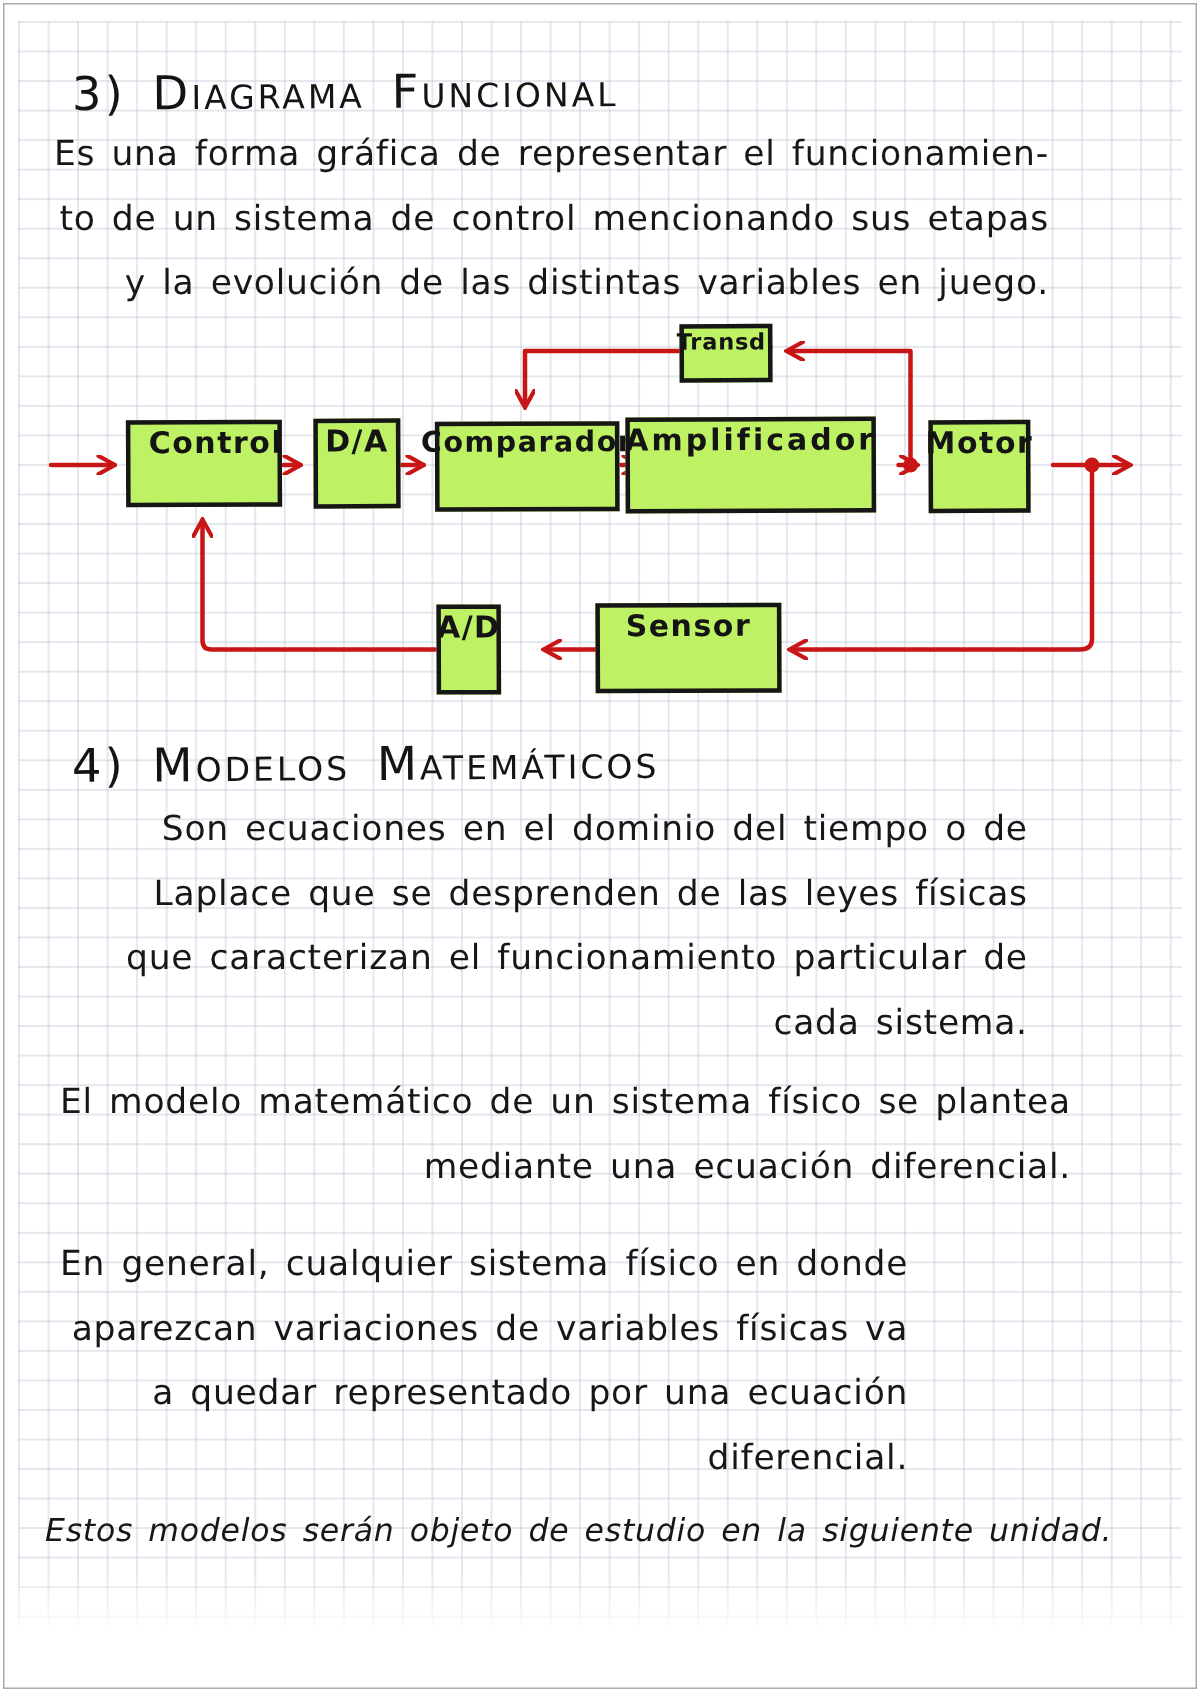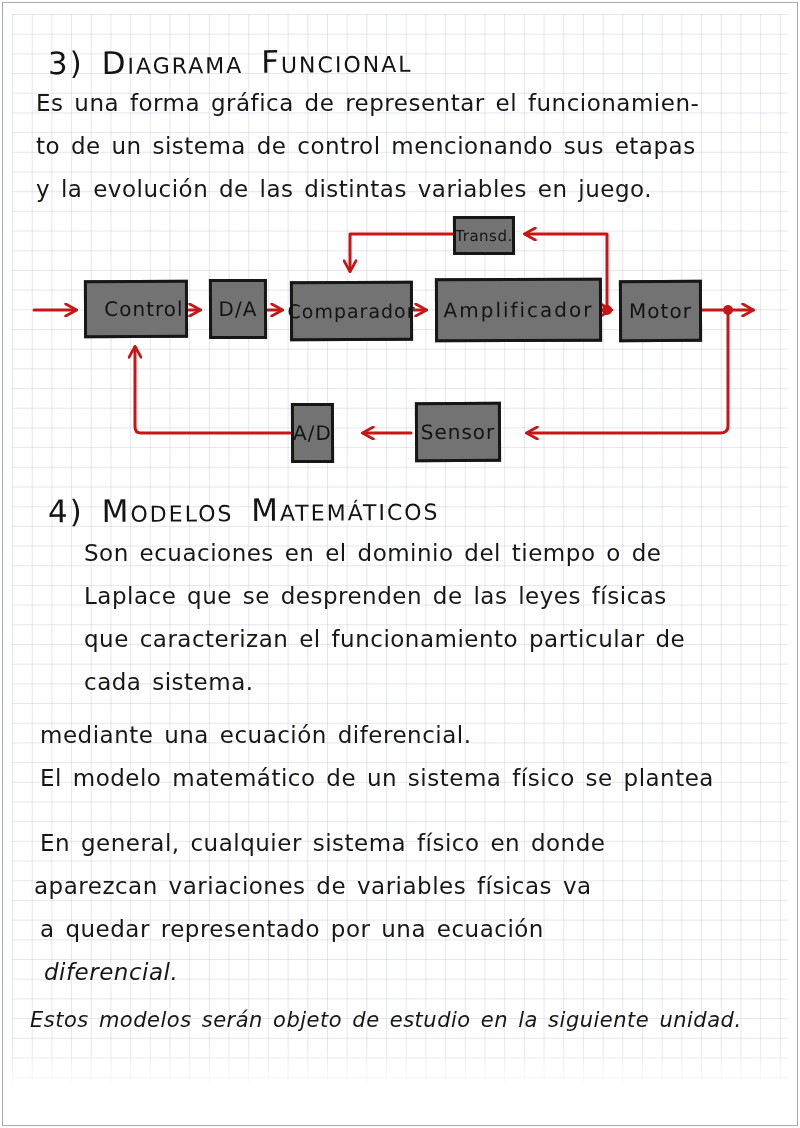--- a/index.html
+++ b/index.html
@@ -15,46 +15,46 @@
     position: absolute; left: 12px; right: 12px; top: 14px; bottom: 44px;
     background-image:
       linear-gradient(to right, rgba(187,192,210,0.38) 1px, transparent 1px),
       linear-gradient(to bottom, rgba(187,192,210,0.38) 1px, transparent 1px);
     background-size: 19.7px 19.7px;
   }
   .grid-fade-bottom {
     position: absolute; left: 0; right: 0; bottom: 30px; height: 50px;
     background: linear-gradient(to bottom, rgba(255,255,255,0), #ffffff 85%);
   }
-  .hw { letter-spacing: 0.5px; word-spacing: 3px; }
+  .hw { letter-spacing: 0.5px; word-spacing: 3px; text-align: right; }
   .heading {
     position: absolute; font-size: 31px; font-variant: small-caps;
     letter-spacing: 2px; word-spacing: 6px; color: #141414;
     transform: rotate(-0.4deg);
   }
   .para { position: absolute; font-size: 23px; line-height: 43px; color: #171717; }
   .para div { white-space: nowrap; }
   .last-line { font-size: 21px; line-height: 40px; }
 
   .diagram { position: absolute; left: 0; top: 208px; width: 800px; height: 266px; }
   .diagram svg { position: absolute; left: 0; top: 0; }
   .block {
-    position: absolute; background: #737373; border: 3px solid #161616;
-    display: flex; align-items: center; justify-content: center;
+    position: absolute; background: #bef264; border: 3px solid #161616;
+    display: flex; justify-content: center;
     font-size: 20px; color: #141414; box-sizing: border-box;
-    letter-spacing: 1px; z-index: 5; transform: rotate(-0.2deg);
+    letter-spacing: 1px; z-index: 5; transform: rotate(-0.2deg); font-weight: bold;
   }
   .b-control      { left: 84px;  top: 72px;  width: 104px; height: 58px; padding-left: 16px; }
   .b-da           { left: 209px; top: 71px;  width: 58px;  height: 60px; }
   .b-comparador   { left: 290px; top: 73px;  width: 123px; height: 60px; font-size: 19px; }
-  .b-amplificador { left: 435px; top: 70px;  width: 167px; height: 64px; letter-spacing: 2px; }
-  .b-motor        { left: 619px; top: 72px;  width: 83px;  height: 62px; }
+  .b-amplificador { left: 417px; top: 70px;  width: 167px; height: 64px; letter-spacing: 2px; }
+  .b-motor        { left: 619px; top: 72px;  width: 68px;  height: 62px; }
   .b-transd       { left: 453px; top: 8px;   width: 62px;  height: 39px; font-size: 15px; letter-spacing: 0.5px; }
   .b-ad           { left: 291px; top: 195px; width: 43px;  height: 60px; }
-  .b-sensor       { left: 415px; top: 194px; width: 86px; height: 60px; }
+  .b-sensor       { left: 397px; top: 194px; width: 124px; height: 60px; }
 </style>
 </head>
 <body>
 
 <div class="grid"></div>
 
 <div class="heading" style="left:48px; top:44px;">3) Diagrama Funcional</div>
 
 <div class="para hw" style="left:36px; top:82px;">
   <div>Es una forma gráfica de representar el funcionamien-</div>
@@ -115,29 +115,29 @@
 <div class="heading" style="left:48px; top:492px;">4) Modelos Matemáticos</div>
 
 <div class="para hw" style="left:36px; top:532px;margin-left:48px;">
   <div>Son ecuaciones en el dominio del tiempo o de</div>
   <div>Laplace que se desprenden de las leyes físicas</div>
   <div>que caracterizan el funcionamiento particular de</div>
   <div>cada sistema.</div>
 </div>
 
 <div class="para hw" style="left:40px; top:714px;">
+  <div>El modelo matemático de un sistema físico se plantea</div>
   <div>mediante una ecuación diferencial.</div>
-  <div>El modelo matemático de un sistema físico se plantea</div>
 </div>
 
 <div class="para hw" style="left:40px; top:822px;">
   <div>En general, cualquier sistema físico en donde</div>
   <div style="margin-left:-6px;">aparezcan variaciones de variables físicas va</div>
   <div>a quedar representado por una ecuación</div>
-  <div style="margin-left:4px;font-style:italic;">diferencial.</div>
+  <div style="margin-left:4px;">diferencial.</div>
 </div>
 
 <div class="para hw last-line" style="left:30px; top:1000px;font-style:italic;">
   <div>Estos modelos serán objeto de estudio en la siguiente unidad.</div>
 </div>
 
 <div class="grid-fade-bottom"></div>
 <div class="frame"></div>
 
 </body></html>

